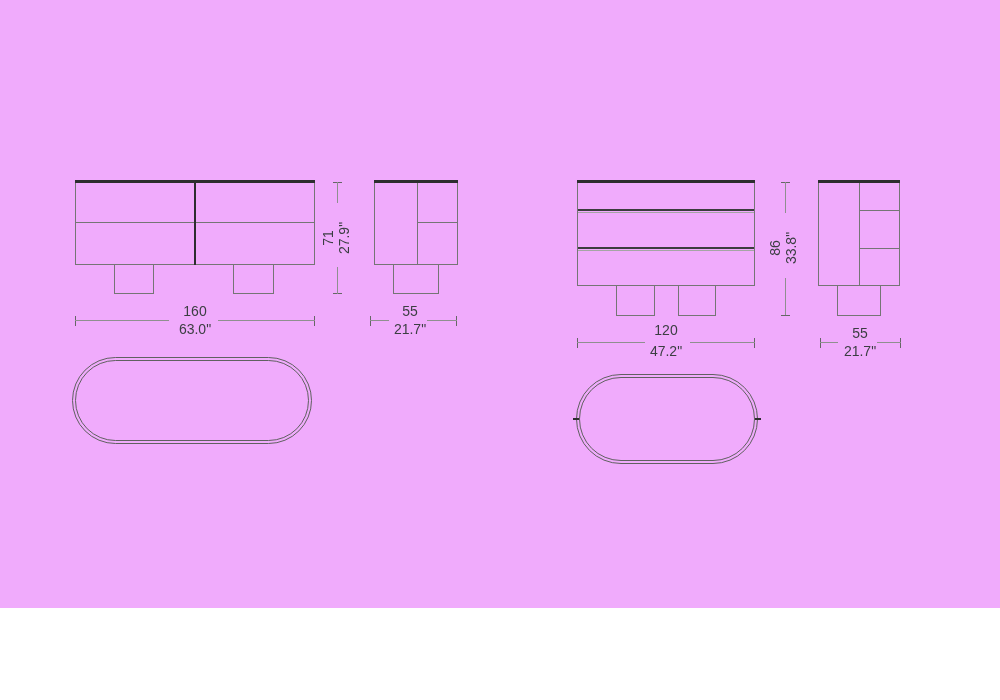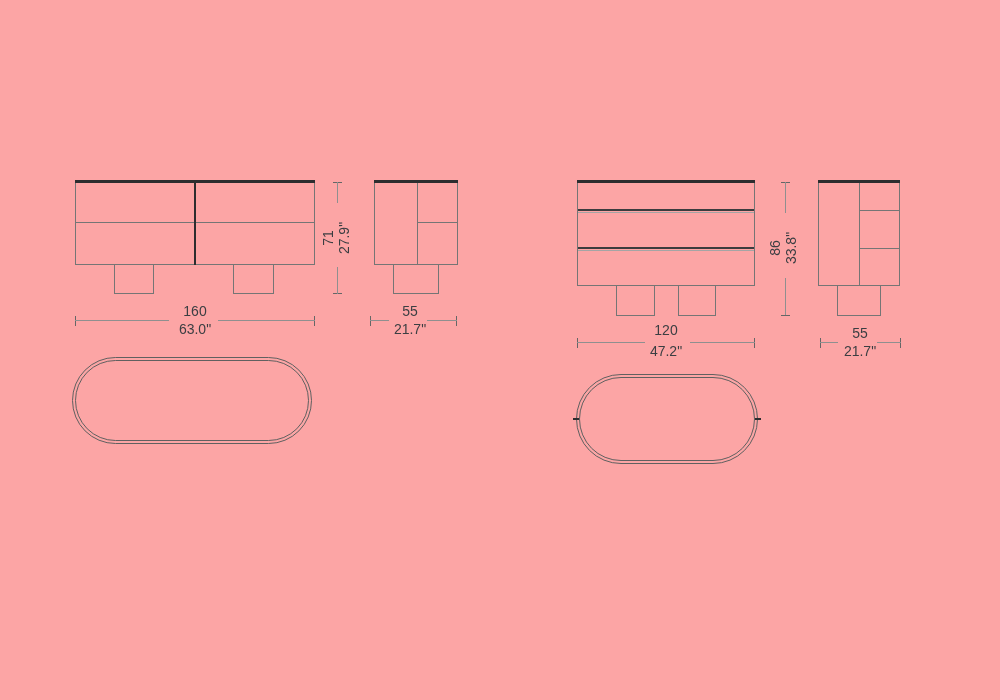--- a/index.html
+++ b/index.html
@@ -1,20 +1,20 @@
 <!DOCTYPE html>
 <html style="--line-gray: #757575; --line-dark: #2d2d2f; --oval-line: #606060; --drawer-dark: #3c3c3e; --drawer-gray: #a5a5a5; --dim-line: #8f8f8f; --dim-tick: #666666; --text: #3b3e42;"><head>
 <meta charset="utf-8">
 <style>
   * { box-sizing: border-box; margin: 0; padding: 0; }
   html, body { background: #ffffff; }
   .canvas {
     position: relative;
-    width: 1000px; height: 700px;
-    background: #fca5a5;
+    width: 1000px; height: 608px;
+    background: #f0abfc;
     font-family: "Liberation Sans", sans-serif;
     color: var(--text, #3b3e42);
     overflow: hidden;
   }
   .abs { position: absolute; }
   
   .body-outline { border: 1px solid var(--line-gray); background: transparent; }
   .top-panel    { background: var(--line-dark); height: 3px; }
   .hline        { background: var(--line-gray); height: 1px; }
   .vline        { background: var(--line-gray); width: 1px; }

